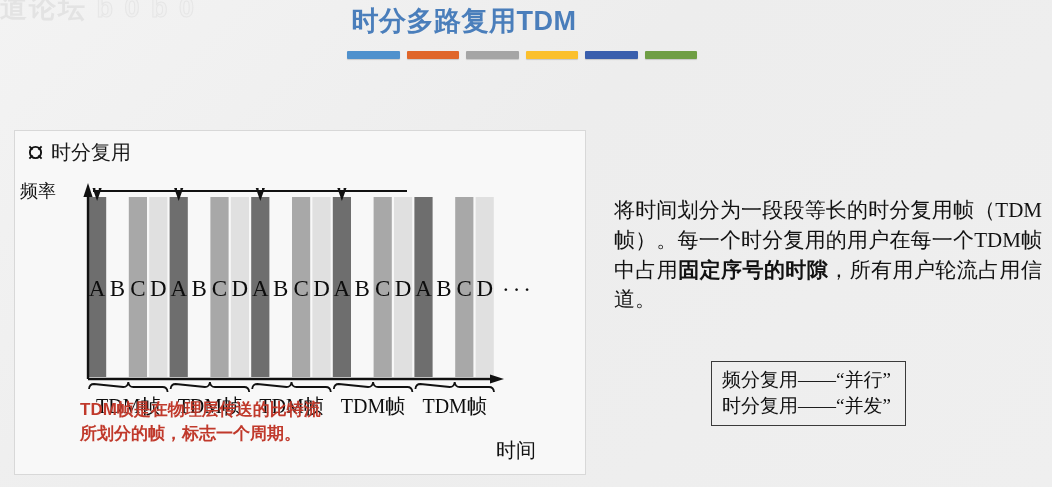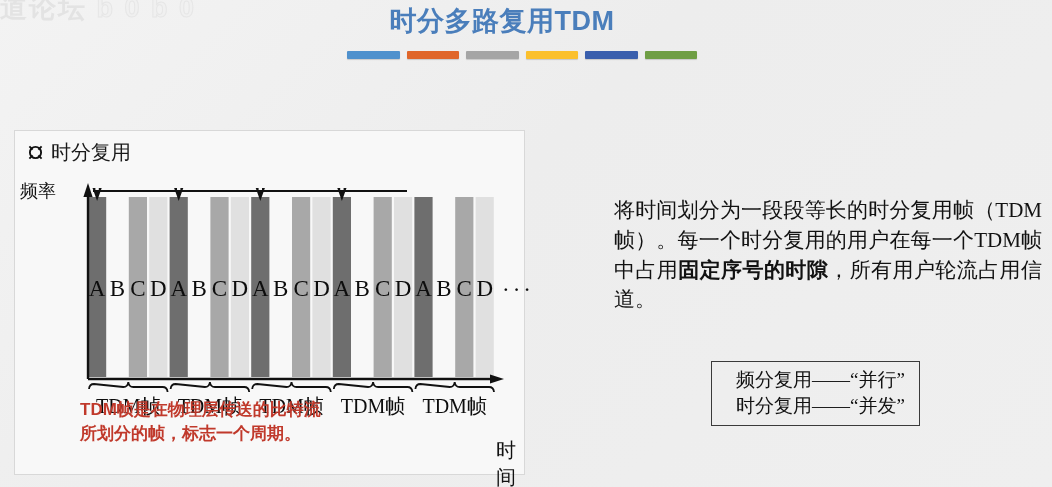--- a/index.html
+++ b/index.html
@@ -31,21 +31,20 @@
   #title {
     position: absolute;
     left: 0; top: 3px;
     width: 928px;
     text-align: center;
     font-family: "Liberation Sans", sans-serif;
     font-size: 27px;
     font-weight: 700;
     color: #4a7ebb;
     letter-spacing: 0.5px;
-    margin-left: 38px;
   }
 
   
   #accent-bars {
     position: absolute;
     left: 347px; top: 51px;
     width: 350px;
     display: flex;
     gap: 7px;
   }
@@ -53,21 +52,21 @@
     height: 8px;
     flex: 1 1 0;
     border-radius: 1px;
     box-shadow: 0 1px 1px rgba(0,0,0,0.16);
   }
 
   
   #diagram {
     position: absolute;
     left: 14px; top: 130px;
-    width: 511px;
+    width: 572px;
     height: 345px;
     background: #f8f8f8;
     border: 1px solid #d8d8d8;
   }
 
   #diagram-heading {
     position: absolute;
     left: 12px; top: 8px;
     font-size: 20px;
     color: #1a1a1a;
@@ -168,21 +167,21 @@
     line-height: 1.42;
     color: #121212;
     text-align: justify;
   }
   #body-text b { font-weight: 700; }
 
   
   #boxed-note {
     position: absolute;
     left: 711px; top: 361px;
-    padding: 5px 14px 6px 24px;
+    padding: 5px 14px 6px 10px;
     border: 1.5px solid #3a3a3a;
     background: transparent;
     font-size: 19px;
     line-height: 1.36;
     color: #111;
     white-space: nowrap;
   }
 </style>
 </head>
 <body>

